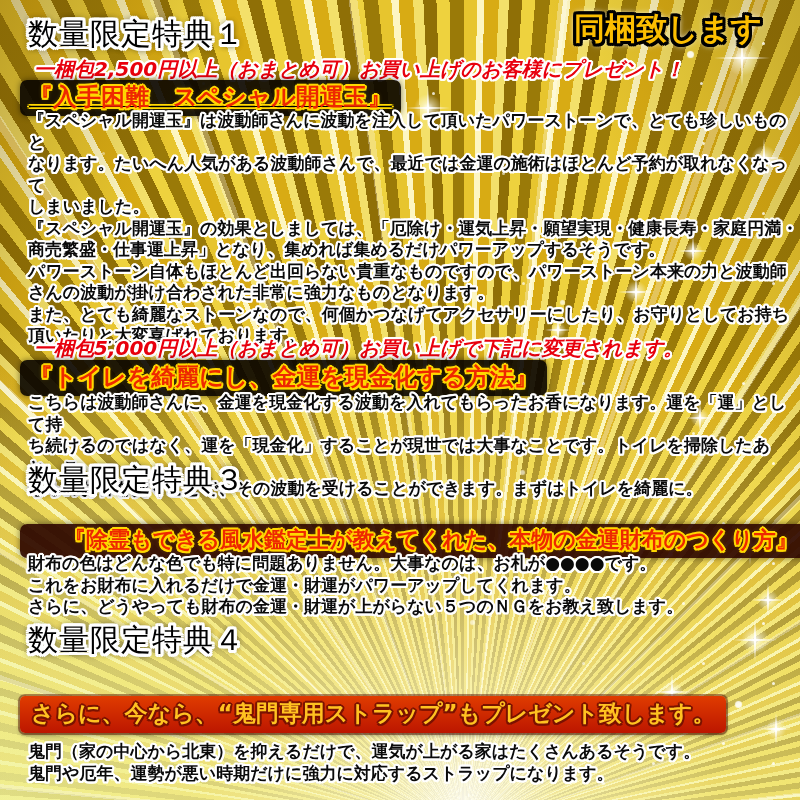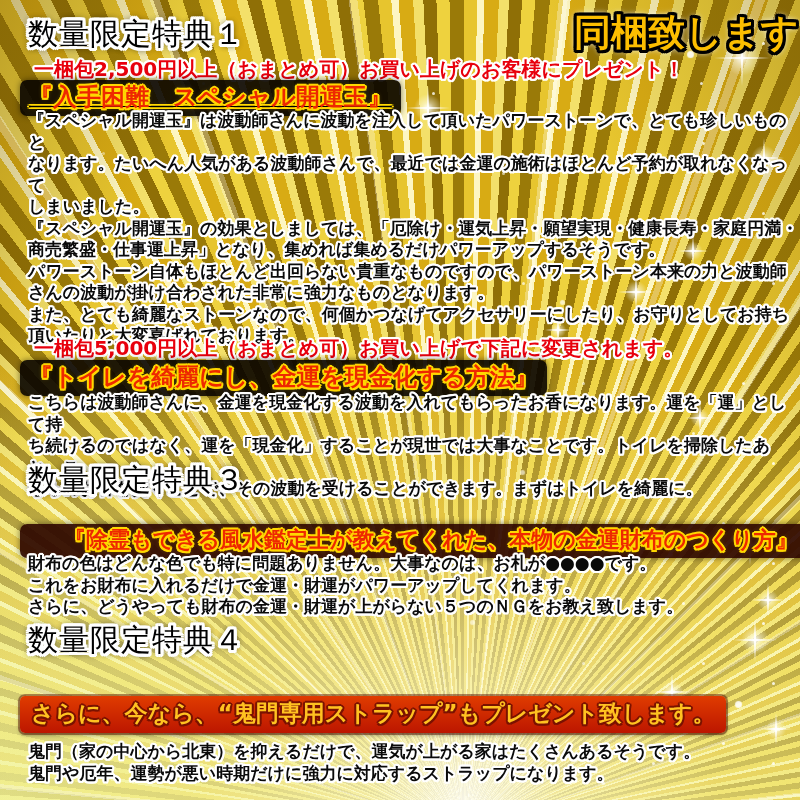--- a/index.html
+++ b/index.html
@@ -66,42 +66,42 @@
   .heading{position:absolute;font-size:30px;font-weight:400;color:#000;letter-spacing:1px;white-space:nowrap;
     text-shadow:3px 0 0 #fff,-3px 0 0 #fff,0 3px 0 #fff,0 -3px 0 #fff,
       2px 2px 0 #fff,-2px 2px 0 #fff,2px -2px 0 #fff,-2px -2px 0 #fff,
       3px 2px 0 #fff,-3px 2px 0 #fff,3px -2px 0 #fff,-3px -2px 0 #fff,
       2px 3px 0 #fff,-2px 3px 0 #fff,2px -3px 0 #fff,-2px -3px 0 #fff,
       0 0 7px rgba(0,0,0,.9),0 0 7px rgba(0,0,0,.9);}
   .cond{position:absolute;font-size:20px;font-weight:800;color:#e8000d;white-space:pre-line;line-height:22px;
     text-shadow:2px 0 0 #fff,-2px 0 0 #fff,0 2px 0 #fff,0 -2px 0 #fff,
       1.5px 1.5px 0 #fff,-1.5px 1.5px 0 #fff,1.5px -1.5px 0 #fff,-1.5px -1.5px 0 #fff,
       2px 1px 0 #fff,-2px 1px 0 #fff,2px -1px 0 #fff,-2px -1px 0 #fff,
-      1px 2px 0 #fff,-1px 2px 0 #fff,1px -2px 0 #fff,-1px -2px 0 #fff;}
+      1px 2px 0 #fff,-1px 2px 0 #fff,1px -2px 0 #fff,-1px -2px 0 #fff;font-style:italic;}
   .title-band{position:absolute;display:inline-block;background:rgba(8,3,0,.90);border-radius:7px;
     padding:1px 9px 3px;box-shadow:0 0 6px rgba(0,0,0,.5);white-space:nowrap;}
   .title-band.red-tint{background:rgba(46,7,0,.92);}
   .title-text{font-size:24px;font-weight:900;color:#ee2800;
     text-shadow:2px 0 0 #ffd800,-2px 0 0 #ffd800,0 2px 0 #ffd800,0 -2px 0 #ffd800,
       1.5px 1.5px 0 #ffd800,-1.5px 1.5px 0 #ffd800,1.5px -1.5px 0 #ffd800,-1.5px -1.5px 0 #ffd800,
       0 0 5px rgba(255,200,0,.55);}
   .title-text.small{font-size:22px;}
   .body-text{position:absolute;font-size:17px;font-weight:700;color:#0a0a0a;line-height:21.5px;
     width:775px;white-space:pre-line;
     text-shadow:2px 0 0 #fff,-2px 0 0 #fff,0 2px 0 #fff,0 -2px 0 #fff,
       1.5px 1.5px 0 #fff,-1.5px 1.5px 0 #fff,1.5px -1.5px 0 #fff,-1.5px -1.5px 0 #fff,
       2px 1px 0 #fff,-2px 1px 0 #fff,2px -1px 0 #fff,-2px -1px 0 #fff,
       1px 2px 0 #fff,-1px 2px 0 #fff,1px -2px 0 #fff,-1px -2px 0 #fff;}
   .extra-band{position:absolute;display:inline-block;border-radius:5px;padding:2px 11px 4px;
     background:linear-gradient(#e03c00,#bc1600);box-shadow:0 0 0 2px rgba(80,10,0,.45),0 2px 4px rgba(0,0,0,.4);
     white-space:nowrap;}
   .extra-text{font-size:23px;font-weight:900;color:#ffc220;
     text-shadow:2px 0 0 #7a1200,-2px 0 0 #7a1200,0 2px 0 #7a1200,0 -2px 0 #7a1200,
       1.5px 1.5px 0 #7a1200,-1.5px 1.5px 0 #7a1200,1.5px -1.5px 0 #7a1200,-1.5px -1.5px 0 #7a1200;}
-  .badge{position:absolute;top:8px;left:574px;font-size:37px;font-weight:900;color:#fcbe00;white-space:nowrap;
+  .badge{position:absolute;top:8px;left:574px;font-size:31px;font-weight:900;color:#fcbe00;white-space:nowrap;
     text-shadow:3px 0 0 #000,-3px 0 0 #000,0 3px 0 #000,0 -3px 0 #000,
       2px 2px 0 #000,-2px 2px 0 #000,2px -2px 0 #000,-2px -2px 0 #000,
       3px 2px 0 #000,-3px 2px 0 #000,3px -2px 0 #000,-3px -2px 0 #000,
       2px 3px 0 #000,-2px 3px 0 #000,2px -3px 0 #000,-2px -3px 0 #000,
       0 0 6px rgba(255,255,255,.95),0 0 6px rgba(255,255,255,.9),0 0 10px rgba(255,255,255,.8);}
   
   .h1{top:14px;left:28px;} .r1{top:58px;left:34px;} .t1{top:80px;left:20px;text-decoration:underline;} .b1{top:110px;left:28px;}
   .h2{top:303px;left:28px;} .r2{top:337px;left:34px;} .t2{top:360px;left:20px;} .b2{top:392px;left:28px;}
   .h3{top:460px;left:28px;} .r3{top:500px;left:34px;} .t3{top:524px;left:20px;padding-left:44px;} .b3{top:553px;left:28px;}
   .h4{top:620px;left:28px;} .r4{top:659px;left:34px;} .t4{top:696px;left:20px;} .b4{top:741px;left:28px;}

